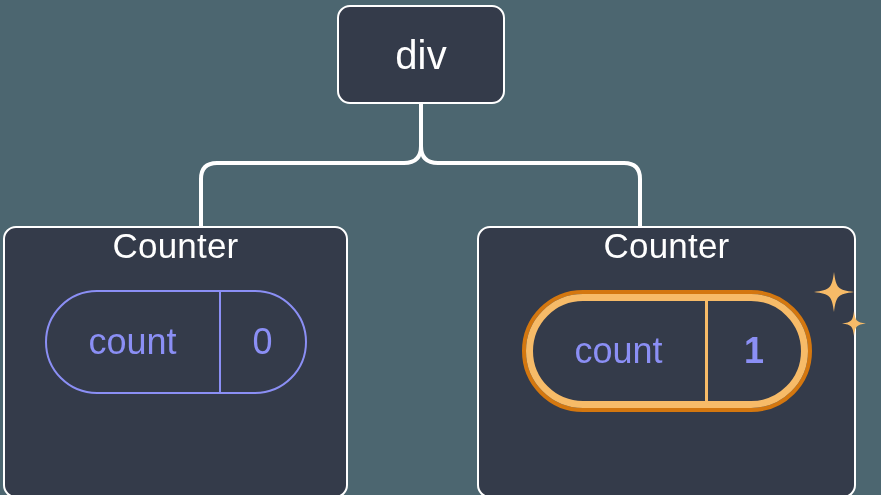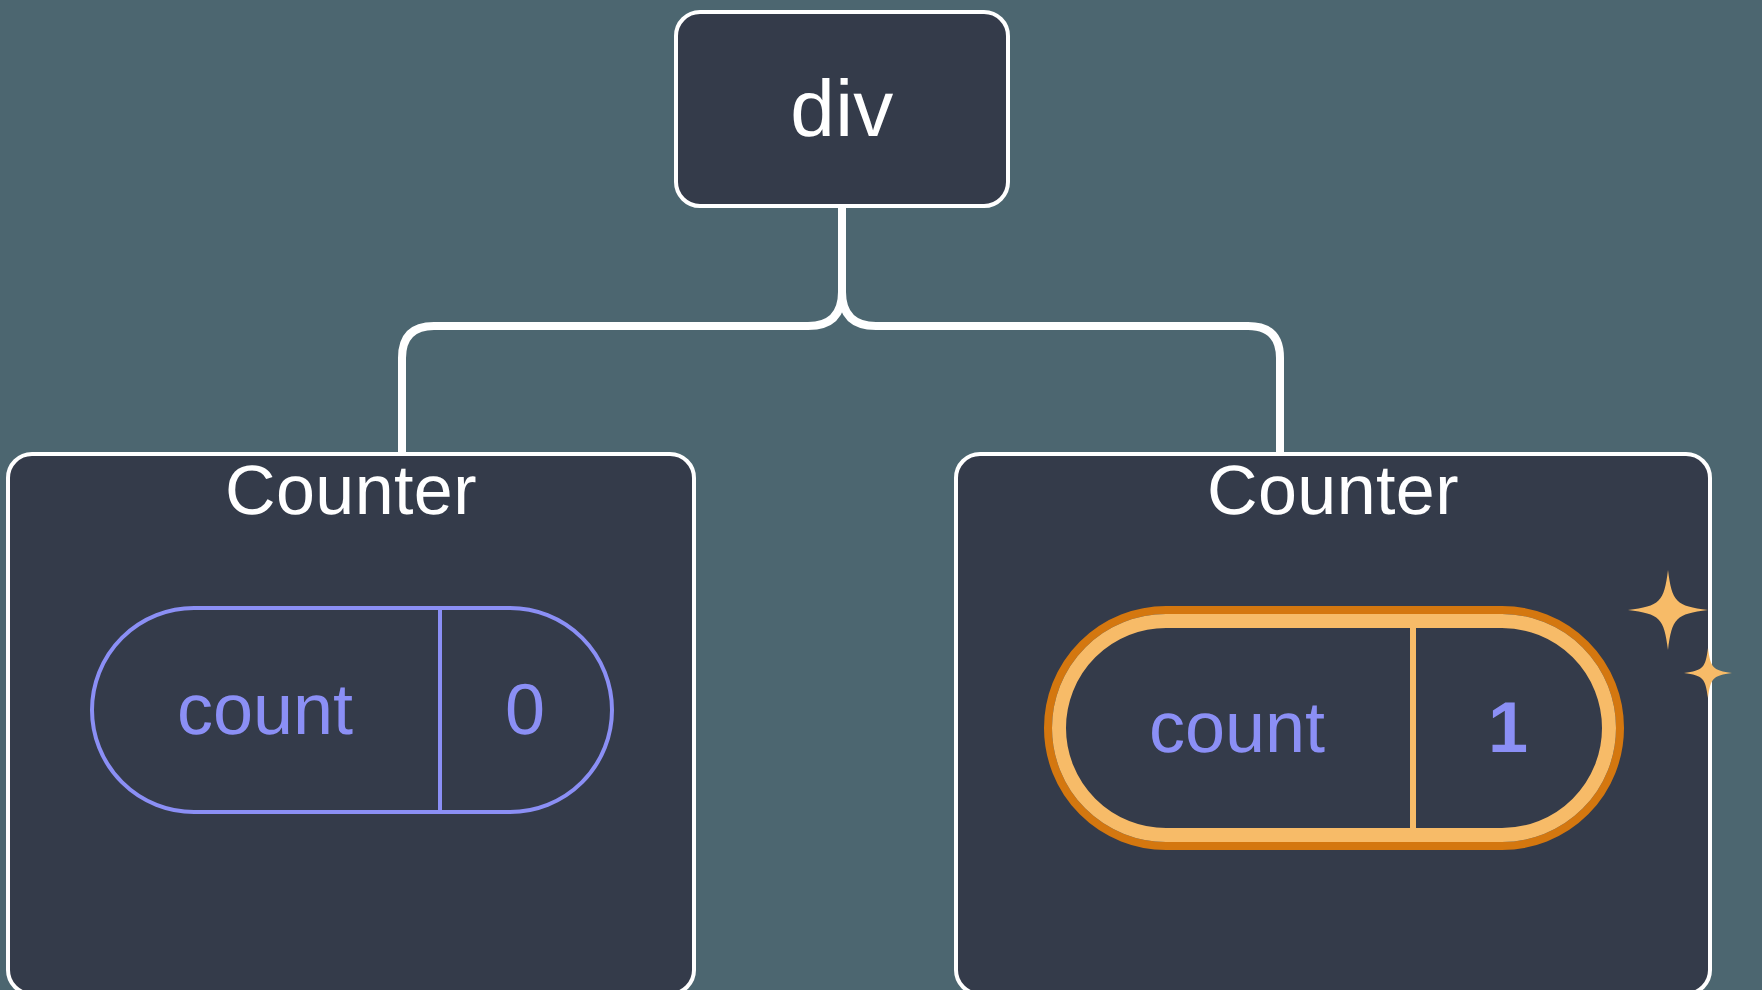--- a/index.html
+++ b/index.html
@@ -67,21 +67,21 @@
   .node-child .node-title {
     color: #ffffff;
     font-size: 35px;
     line-height: 1;
     letter-spacing: 0.2px;
   }
 
   
   .pill-wrap {
     position: relative;
-    margin-top: 40px;
+    margin-top: 27px;
   }
   .pill {
     box-sizing: border-box;
     display: flex;
     align-items: stretch;
     border-radius: 999px;
     background: transparent;
   }
   .pill-key, .pill-val {
     display: flex;

